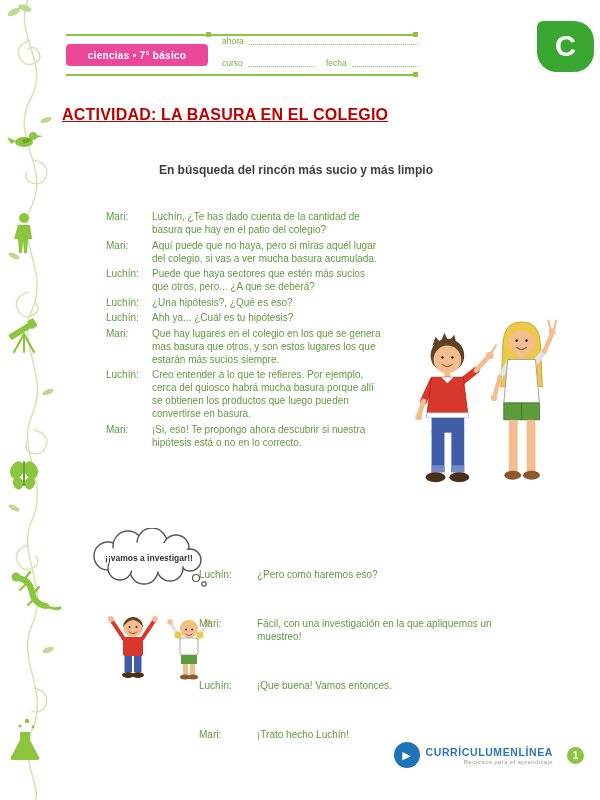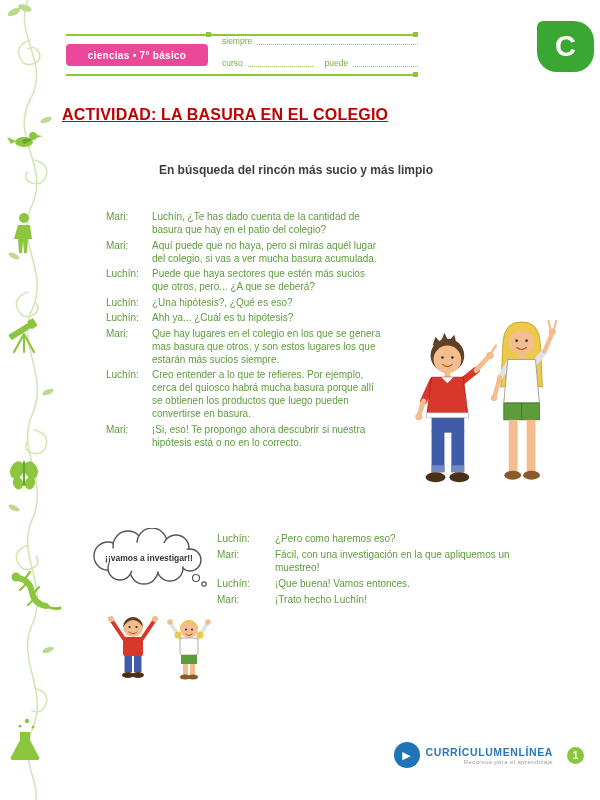--- a/index.html
+++ b/index.html
@@ -29,21 +29,21 @@
               font-size:10px; line-height:13px; color:#5e9c3e;margin-left:20px; }
   .dlg { padding-left:46px; margin-bottom:2.5px; }
   .spk { display:inline-block; width:46px; margin-left:-46px; vertical-align:top; }
   .kids { float:right; margin:86px 0 0 10px; }
 
   .sec2 { position:absolute; left:86px; top:528px; width:474px; display:flex; gap:4px;
           font-size:10px; line-height:13px; color:#5e9c3e; }
   .sec2-left { width:127px; flex:none; }
   .kids2 { margin-top:6px; margin-left:2px; }
   .sec2-right { flex:1; padding-top:4px; }
-  .sec2-right .dlg { padding-left:58px; margin-bottom:3px; max-width:312px; }
+  .sec2-right .dlg { padding-left:40px; margin-bottom:3px; max-width:312px;margin-top:36px; }
   .sec2-right .spk { width:58px; margin-left:-58px; }
 
   
   .footer { position:absolute; right:16px; bottom:32px; display:flex; align-items:center; }
   .brandlogo { width:26px; height:26px; border-radius:50%; background:#1f74b8; color:#fff;
                display:flex; align-items:center; justify-content:center; font-size:11px; }
   .brandtxt { margin-left:6px; display:flex; flex-direction:column;text-align:right; }
   .brandname { color:#2878b8; font-weight:bold; font-size:10.5px; letter-spacing:.6px; }
   .brandtag { color:#9a9a9a; font-size:6px; letter-spacing:.4px; margin-top:1px; }
   .pagenum { width:17px; height:17px; border-radius:50%; background:#8cc63f; color:#fff;
@@ -123,27 +123,27 @@
     </g>
   </svg>
 
   
   <div class="hline" style="left:66px; top:34px; width:352px;">
     <span class="sq" style="left:140px;"></span>
     <span class="sq" style="right:0;"></span>
   </div>
   <div class="badge">ciencias • 7° básico</div>
   <div class="frow" style="left:222px; top:34px; width:196px; height:12px;">
-    <span>siempre</span>
+    <span>ahora</span>
     <span class="dots"></span>
   </div>
   <div class="frow" style="left:222px; top:56px; width:196px; height:12px;">
     <span>curso</span>
     <span class="dots"></span>
-    <span style="margin-left:12px;">puede</span>
+    <span style="margin-left:12px;">fecha</span>
     <span class="dots"></span>
   </div>
   <div class="hline" style="left:66px; top:74px; width:352px;">
     <span class="sq" style="right:0;"></span>
   </div>
   <div class="clogo">C</div>
 
   
   <div class="title">ACTIVIDAD: LA BASURA EN EL COLEGIO</div>
   <div class="subtitle">En búsqueda del rincón más sucio y más limpio</div>

